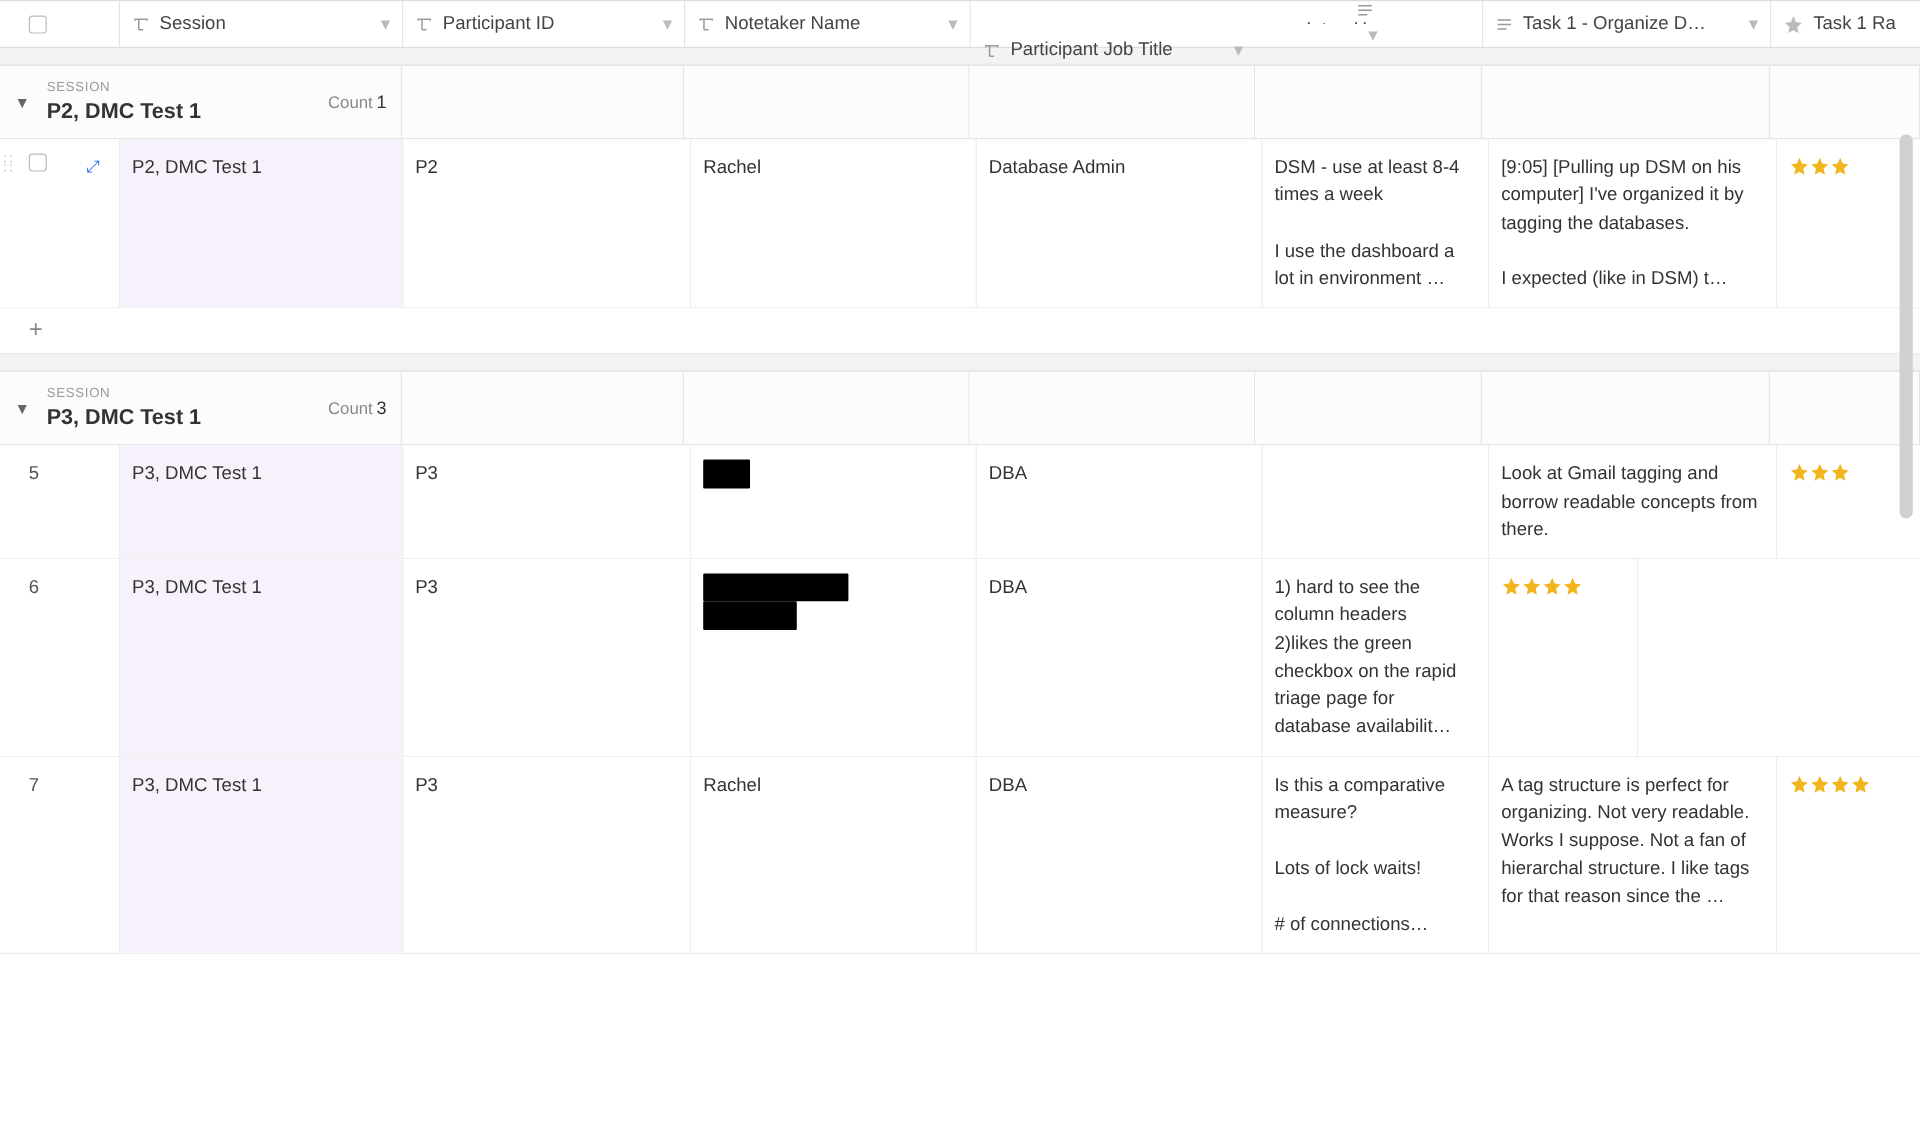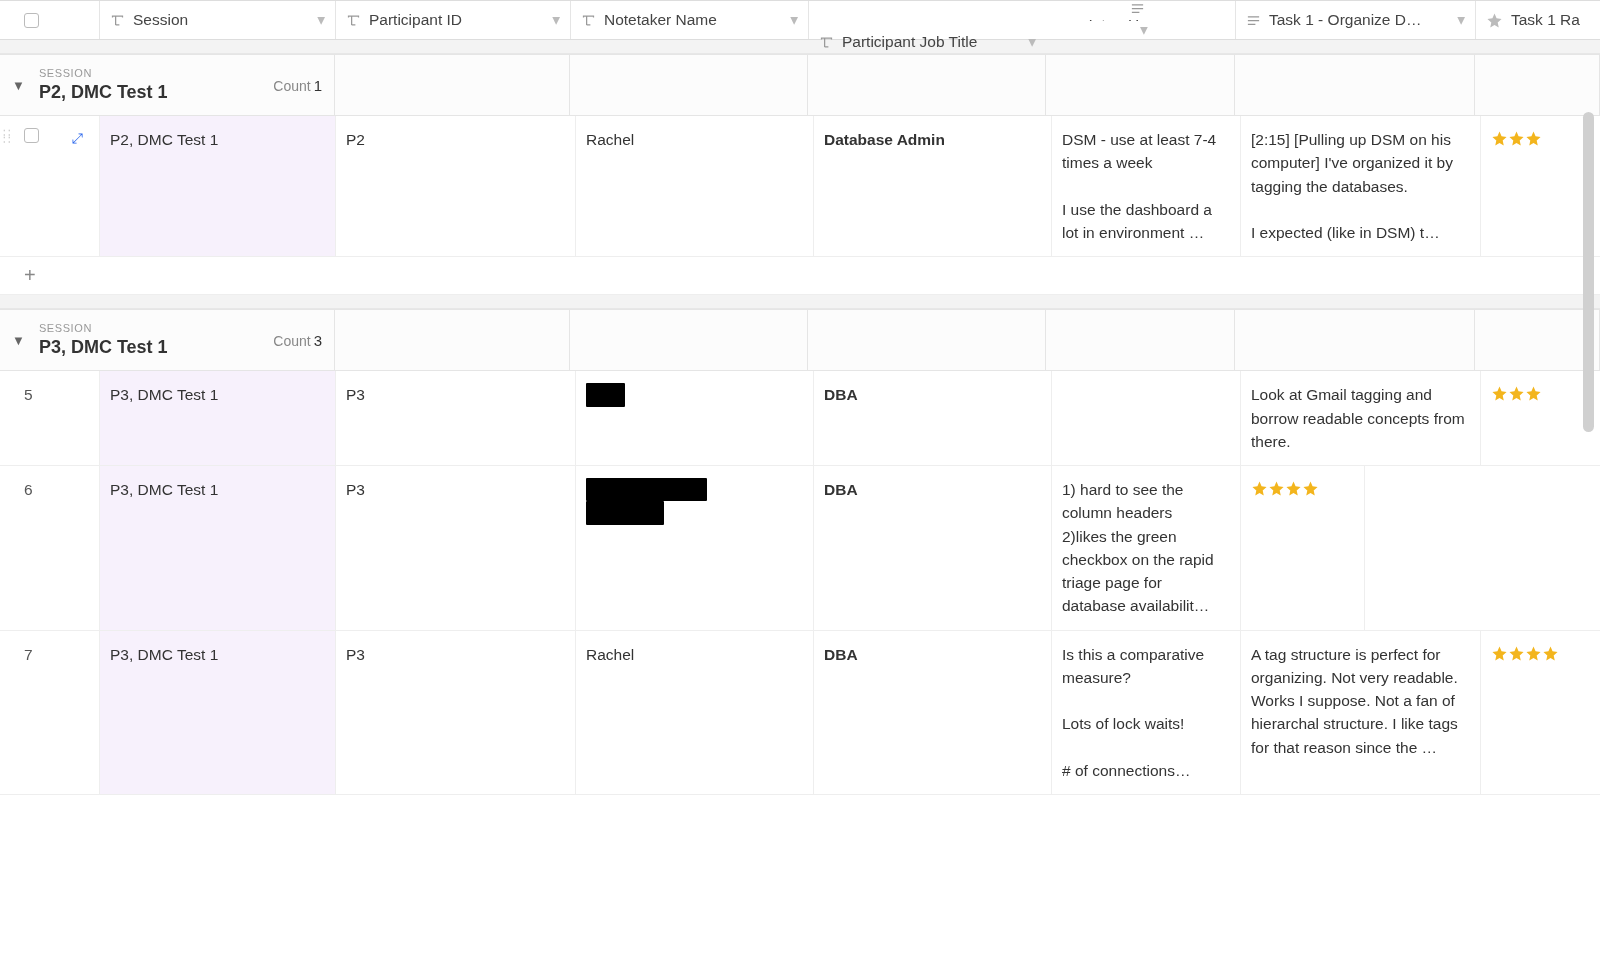--- a/index.html
+++ b/index.html
@@ -126,21 +126,21 @@
   width: 100px;
   display:flex;
   align-items:flex-start;
   padding-left: 24px;
   color:#555;
   position: relative;
 }
 .cell.c-session { width: 236px; background: #f7f1fc; }
 .cell.c-pid { width: 240px; }
 .cell.c-note { width: 238px; }
-.cell.c-job { width: 238px; font-weight: bold; }
+.cell.c-job { width: 238px; }
 .cell.c-intro { width: 189px; }
 .cell.c-task1 { width: 240px; }
 .cell.c-rating { width: 124px; padding-top:10px;}
 
 .highlighted .cell.c-row {
   background: #fff;
 }
 .highlighted .cell.c-row .drag-dots {
   position:absolute; left:3px; top:14px; color:#ccc; font-size:12px; line-height:7px; letter-spacing:1px;
 }
@@ -262,24 +262,24 @@
           <div class="spacer s-task1"></div>
           <div class="spacer s-rating" style="border-right:none"></div>
         </div>
       </div>
       <div class="data-row highlighted">
         <div class="cell c-row"><span class="drag-dots">∷<br>∷</span><span class="checkbox"></span><span class="expand-icon">⤢</span></div>
         <div class="cell c-session">P2, DMC Test 1</div>
         <div class="cell c-pid">P2</div>
         <div class="cell c-note">Rachel</div>
         <div class="cell c-job">Database Admin</div>
-        <div class="cell c-intro">DSM - use at least 7-4 times a week
+        <div class="cell c-intro">DSM - use at least 8-4 times a week
 
 I use the dashboard a lot in environment …</div>
-        <div class="cell c-task1">[2:15] [Pulling up DSM on his computer] I've organized it by tagging the databases.
+        <div class="cell c-task1">[9:05] [Pulling up DSM on his computer] I've organized it by tagging the databases.
 
 I expected (like in DSM) t…</div>
         <div class="cell c-rating"><span class="stars"><svg class="star-svg" viewBox="0 0 24 24">
               <path d="M12 2l2.9 6.9L22 10l-5.5 4.8L18 22l-6-3.5L6 22l1.5-7.2L2 10l7.1-1.1z"></path>
             </svg><svg class="star-svg" viewBox="0 0 24 24">
               <path d="M12 2l2.9 6.9L22 10l-5.5 4.8L18 22l-6-3.5L6 22l1.5-7.2L2 10l7.1-1.1z"></path>
             </svg><svg class="star-svg" viewBox="0 0 24 24">
               <path d="M12 2l2.9 6.9L22 10l-5.5 4.8L18 22l-6-3.5L6 22l1.5-7.2L2 10l7.1-1.1z"></path>
             </svg></span></div>
       </div>

